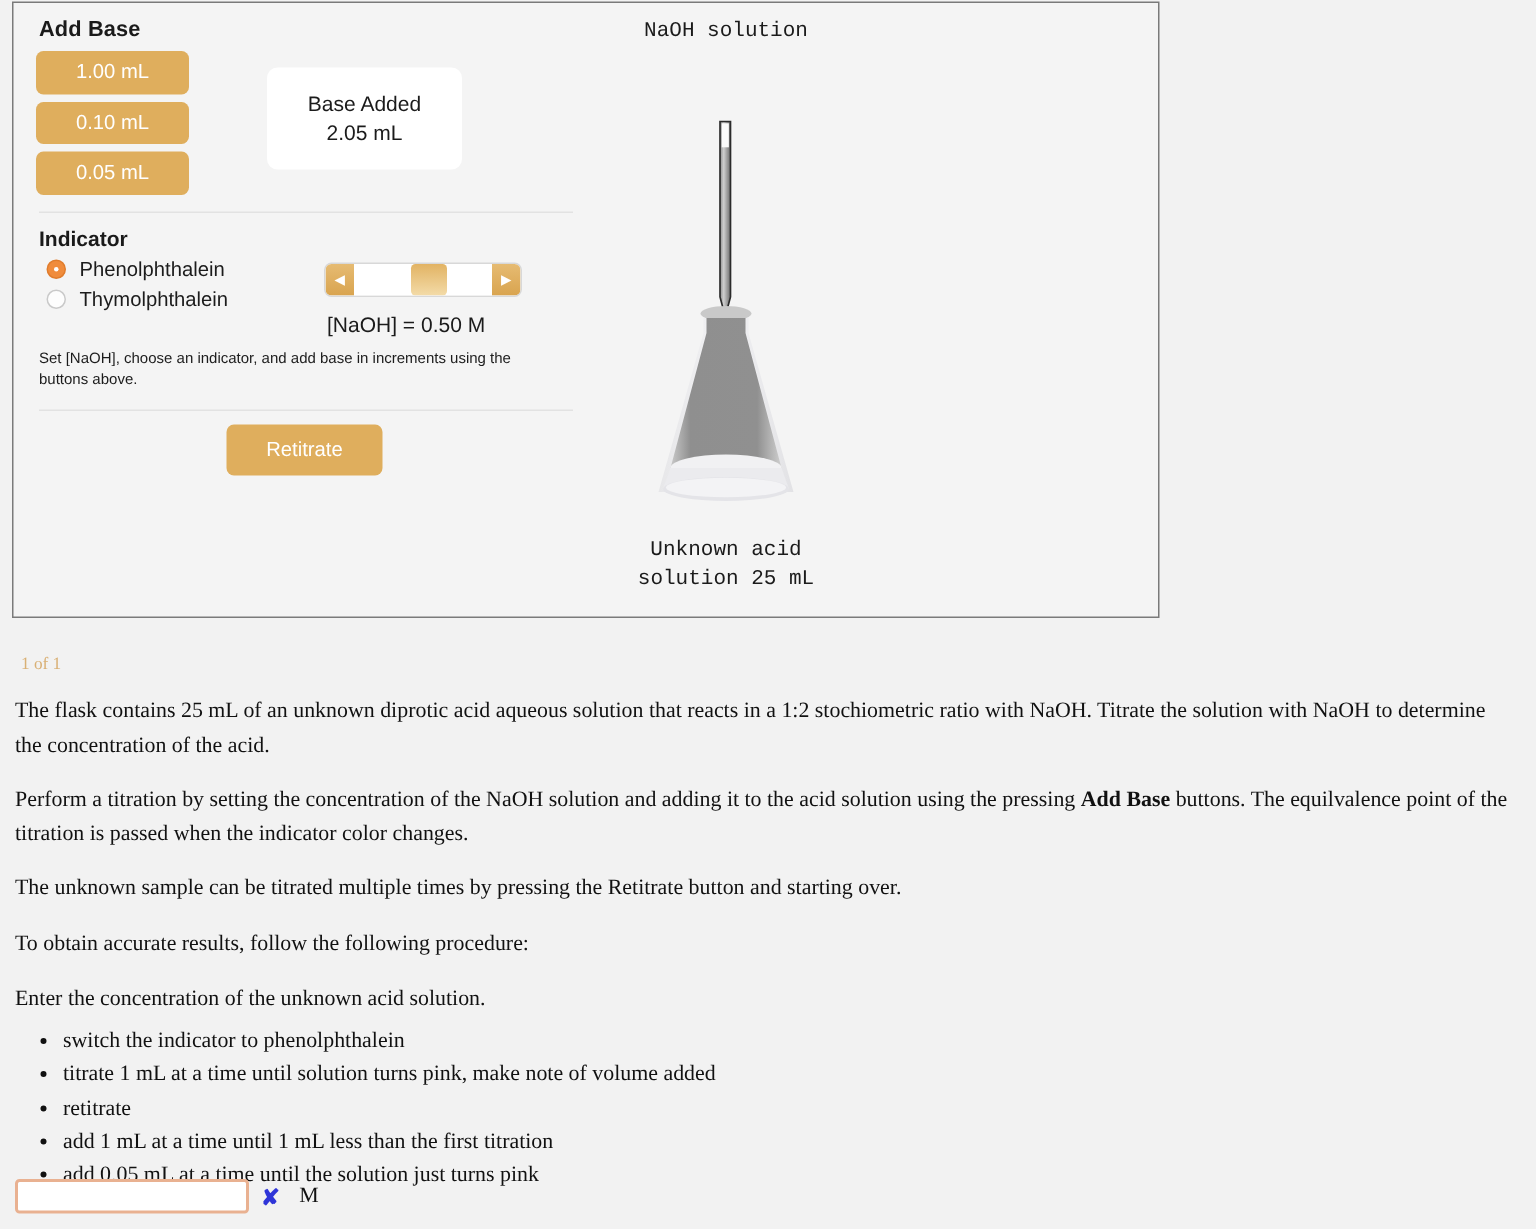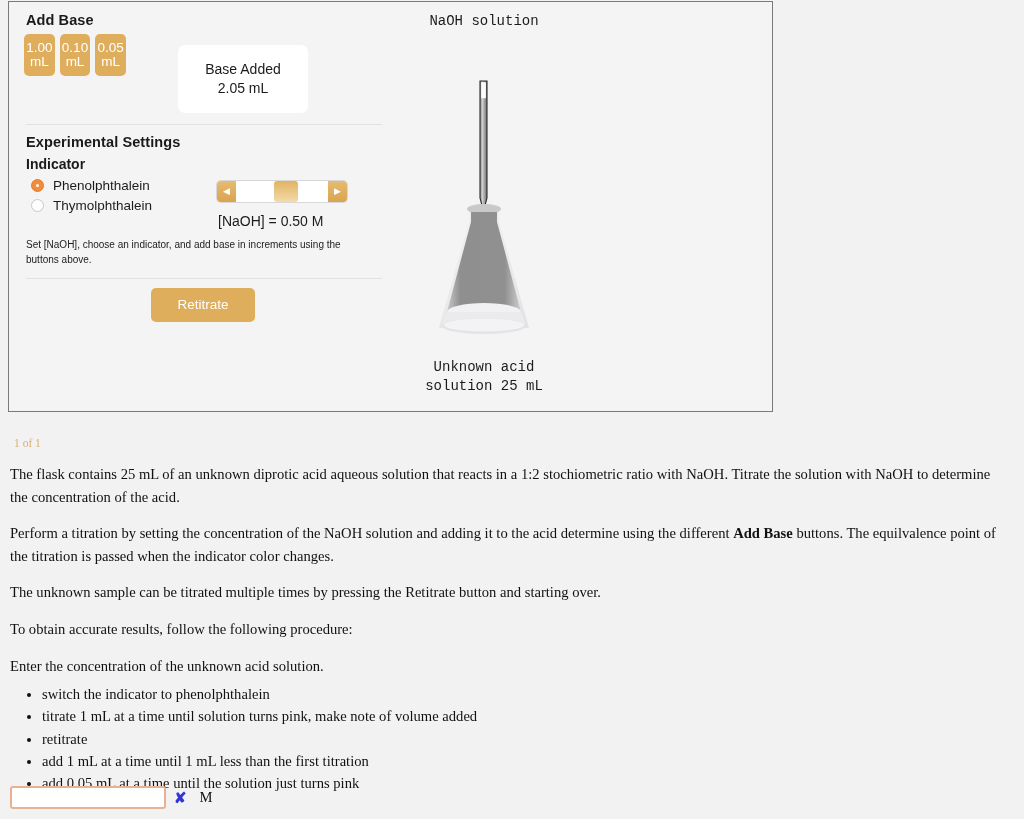--- a/index.html
+++ b/index.html
@@ -45,21 +45,21 @@
     letter-spacing: .1px;
   }
 
   .add-base-row {
     display: flex;
     align-items: flex-start;
   }
 
   .btn-stack {
     display: flex;
-    flex-direction: row;
+    flex-direction: column;
     gap: 5px;
     width: 102px;
   }
 
   .amt-btn {
     background: #dfae5d;
     color: #ffffff;
     border: none;
     border-radius: 5px;
     padding: 7px 0 8px 0;
@@ -314,21 +314,20 @@
       </div>
       <div id="base-added-card">
         <div>Base Added</div>
         <div>2.05 mL</div>
       </div>
     </div>
 
     <div class="divider"></div>
 
     <div id="exp-settings">
-      <div class="section-title">Experimental Settings</div>
       <div class="sub-label">Indicator</div>
 
       <div class="settings-row">
         <div id="radio-group">
 
 
           <div class="radio-item">
             <span class="radio-dot selected"></span>
             <span class="radio-label">Phenolphthalein</span>
           </div>
@@ -418,21 +417,21 @@
     </div>
   </div>
 </div>
 
 <div id="question">
 
   <div id="page-counter">1 of 1</div>
 
   <p class="para">The flask contains 25 mL of an unknown diprotic acid aqueous solution that reacts in a 1:2 stochiometric ratio with NaOH. Titrate the solution with NaOH to determine the concentration of the acid.</p>
 
-  <p class="para"><span>Perform a titration by setting the concentration of the NaOH solution and adding it to the acid determine using the different </span><b>Add Base</b><span> buttons. The equilvalence point of the titration is passed when the indicator color changes.</span></p>
+  <p class="para"><span>Perform a titration by setting the concentration of the NaOH solution and adding it to the acid solution using the pressing </span><b>Add Base</b><span> buttons. The equilvalence point of the titration is passed when the indicator color changes.</span></p>
 
   <p class="para">The unknown sample can be titrated multiple times by pressing the Retitrate button and starting over.</p>
 
   <p class="para">To obtain accurate results, follow the following procedure:</p>
 
   <p class="para">Enter the concentration of the unknown acid solution.</p>
 
   <ul id="proc-list">
     <li>switch the indicator to phenolphthalein</li>
     <li>titrate 1 mL at a time until solution turns pink, make note of volume added</li>

